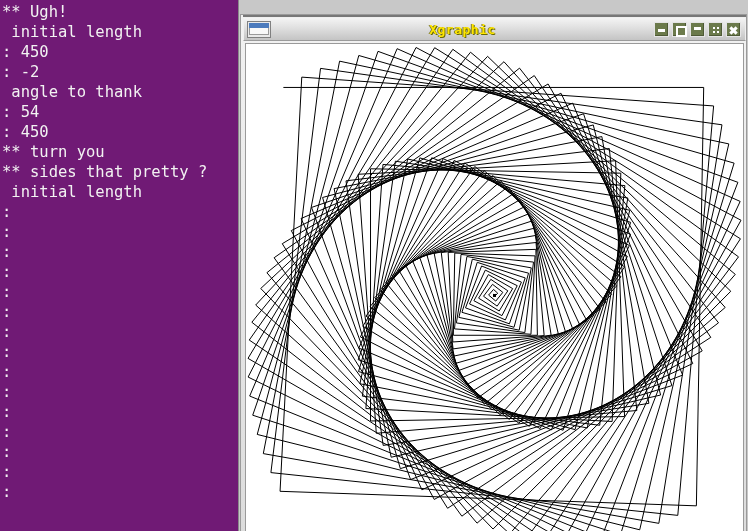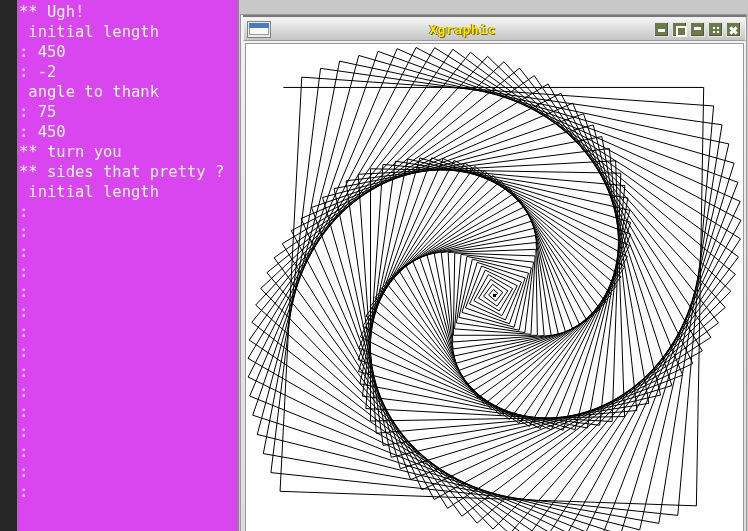--- a/index.html
+++ b/index.html
@@ -17,25 +17,25 @@
     position: relative;
     width: 748px;
     height: 531px;
     overflow: hidden;
     background: #262626;
   }
 
   
   #terminal {
     position: absolute;
-    left: 17px;
+    left: 0;
     top: 0;
     width: 238px;
     height: 531px;
-    background: #d946ef;
+    background: #701a75;
     overflow: hidden;
   }
   #terminal-text {
     position: absolute;
     left: 0;
     top: 0;
     width: 238px;
     padding: 2px 0 0 2px;
     box-sizing: border-box;
   }
@@ -190,21 +190,21 @@
 
 <div id="screen">
 
   <div id="terminal">
     <div id="terminal-text">
         <div class="term-line">** Ugh!</div>
         <div class="term-line"> initial length</div>
         <div class="term-line">: 450</div>
         <div class="term-line">: -2</div>
         <div class="term-line"> angle to thank</div>
-        <div class="term-line">: 75</div>
+        <div class="term-line">: 54</div>
         <div class="term-line">: 450</div>
         <div class="term-line">** turn you</div>
         <div class="term-line">** sides that pretty ?</div>
         <div class="term-line"> initial length</div>
         <div class="term-line">:</div>
         <div class="term-line">:</div>
         <div class="term-line">:</div>
         <div class="term-line">:</div>
         <div class="term-line">:</div>
         <div class="term-line">:</div>

